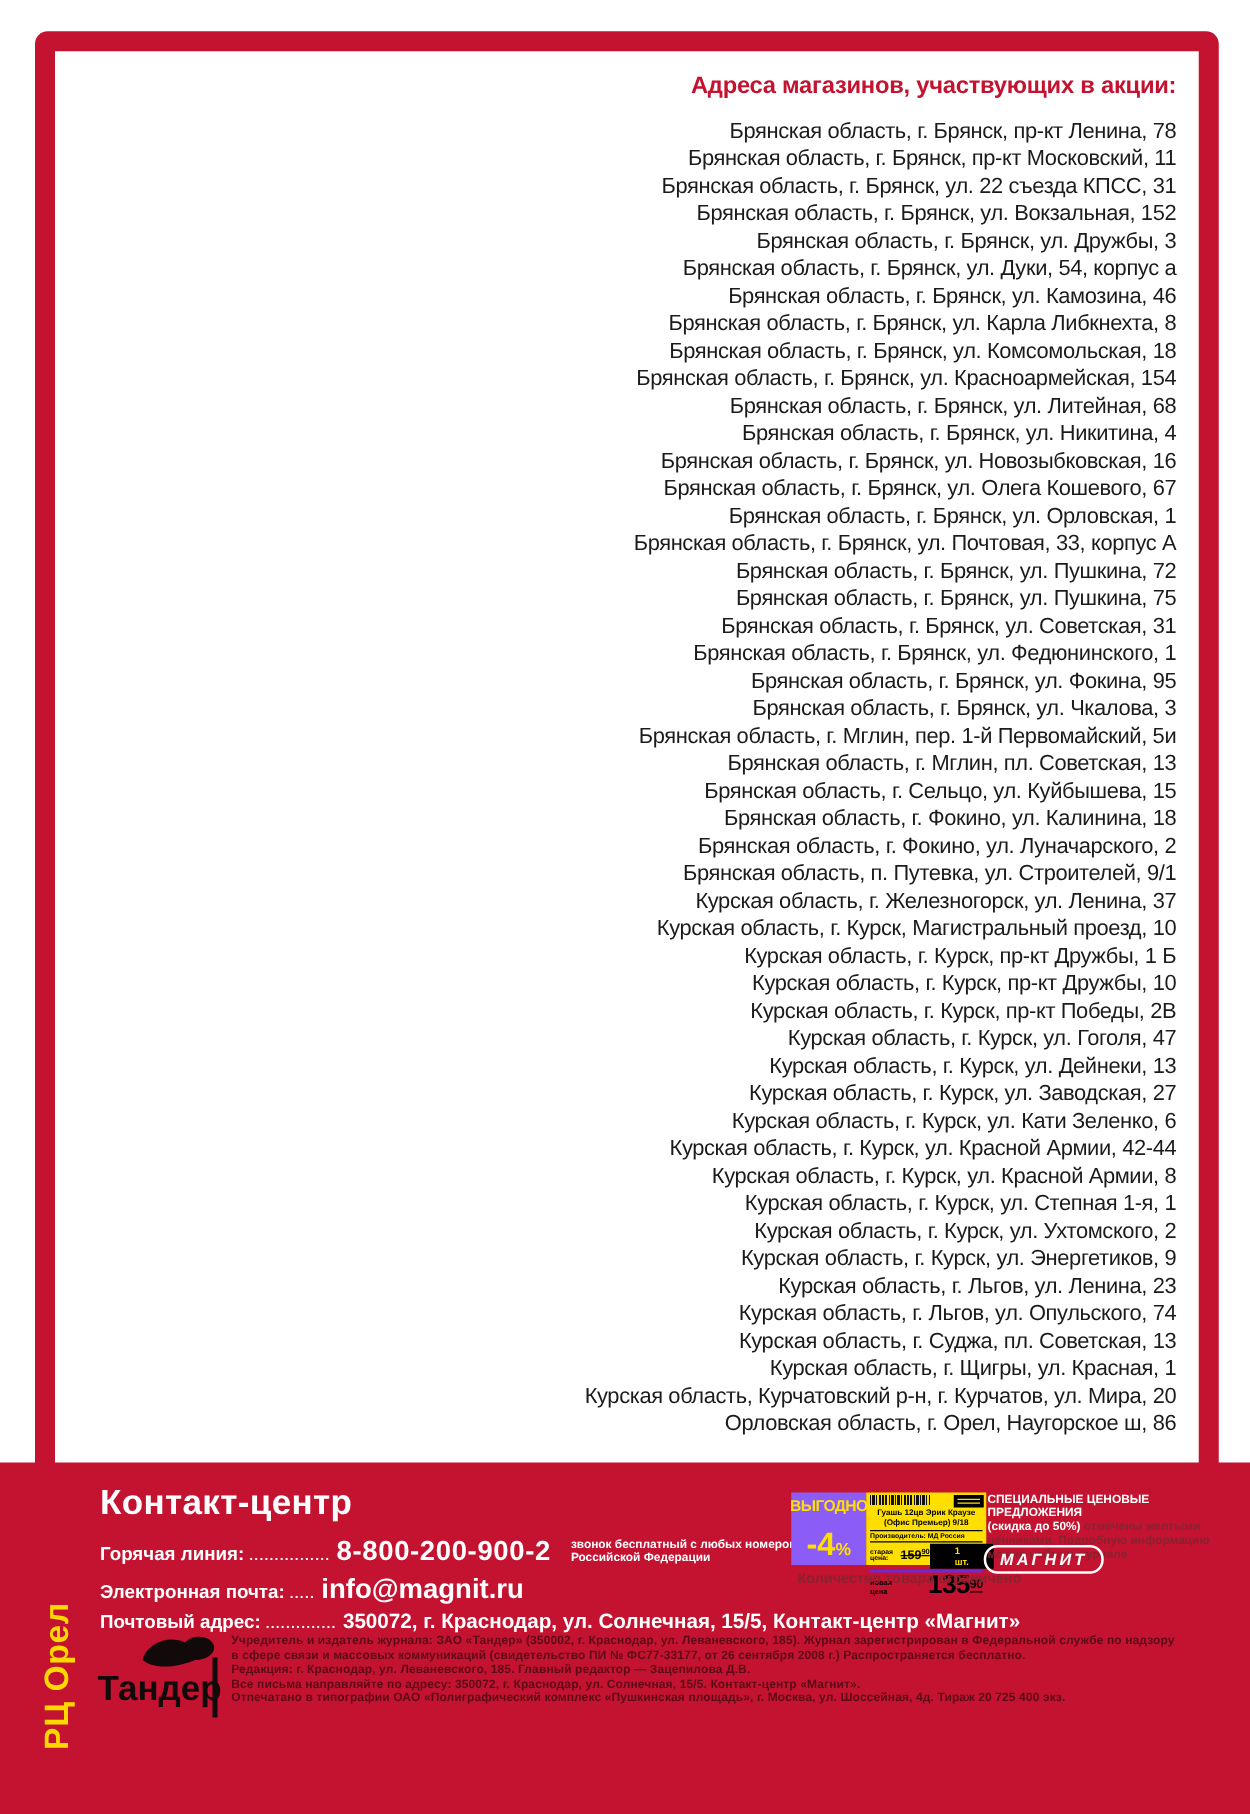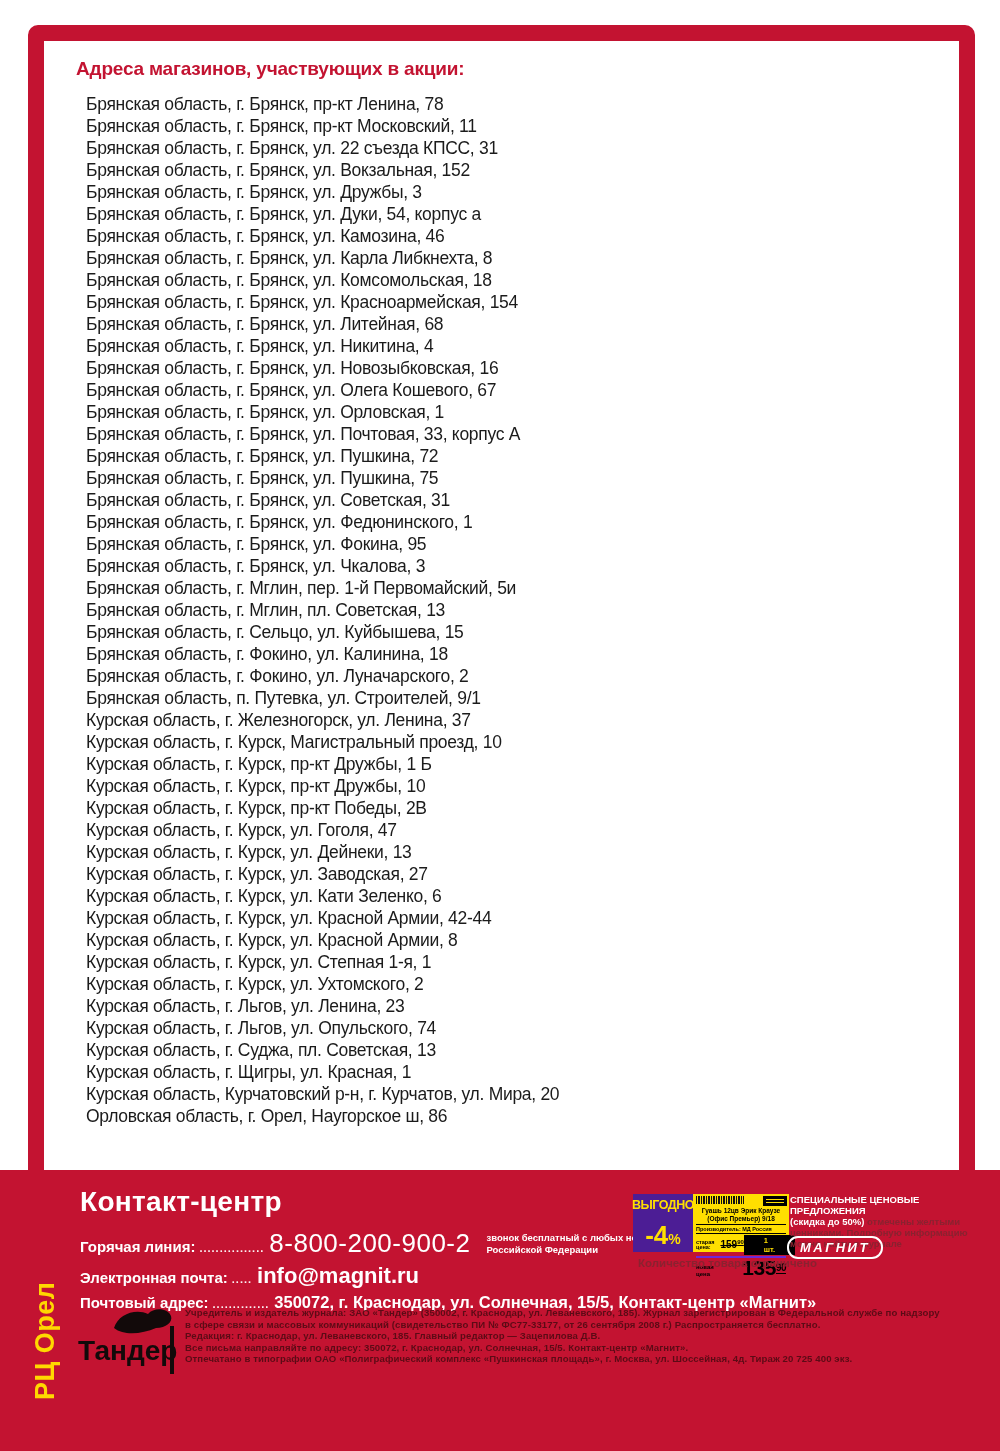--- a/index.html
+++ b/index.html
@@ -5,50 +5,50 @@
   html,body{margin:0;padding:0;}
   body{font-family:"Liberation Sans", sans-serif; background:#ffffff;}
   .page{position:relative; width:1000px; height:1451px; background:#ffffff; overflow:hidden;}
 
   
   .frame{
     position:absolute; left:28px; top:25px; width:947px; height:1168px;
     box-sizing:border-box; border:16px solid #c31331; border-radius:10px;
     background:#ffffff;
   }
-  .frame-inner{padding:17px 18px 0 26px;}
+  .frame-inner{padding:17px 18px 0 26px;text-align:right;}
   .page-title{
     color:#c31331; font-weight:bold; font-size:19px; letter-spacing:-0.2px;
     margin:0 0 13px 6px;
   }
   .address-list{
     margin-left:16px; font-size:17.5px; line-height:22px; color:#1b1b1b;
     letter-spacing:-0.3px;
   }
   .address-line{white-space:nowrap;}
 
   
   .footer{
     position:absolute; left:0; top:1170px; width:1000px; height:298px;
     background:#c31331; color:#ffffff;
   }
   .contact{position:absolute; left:80px; top:16px;}
   .contact-heading{font-size:28px; font-weight:bold; letter-spacing:0.3px; margin:0 0 10px 0;}
   .contact-row{display:flex; align-items:baseline; margin-top:4px;}
   .contact-label{font-size:15px; font-weight:bold;}
   .leader-dots{font-size:11px; font-weight:bold; letter-spacing:1px; margin:0 5px 0 4px; opacity:.95;}
-  .phone-value{font-size:26px; font-weight:normal; letter-spacing:0.5px;}
+  .phone-value{font-size:22px; font-weight:bold; letter-spacing:0.5px;}
   .email-value{font-size:22px; font-weight:bold;}
   .postal-value{font-size:16.5px; font-weight:bold;}
   .phone-note{font-size:9.5px; line-height:11.5px; font-weight:bold; margin-left:16px; align-self:center;}
 
   
   .tag{position:absolute; left:633px; top:24px; width:156px; height:58px; display:flex;}
   .tag-left{
-    width:60px; background:#4c1d95; color:#ffdf00; display:flex; flex-direction:column;
+    width:60px; background:#8b5cf6; color:#ffdf00; display:flex; flex-direction:column;
     align-items:center; justify-content:space-between; padding:4px 0 2px 0; box-sizing:border-box;
   }
   .tag-badge{font-size:12.5px; font-weight:bold; letter-spacing:-0.5px;}
   .tag-discount{font-size:26px; font-weight:bold; line-height:22px;}
   .tag-discount .pct{font-size:14px;}
   .tag-right{
     position:relative; width:96px; background:#ffdf00; color:#000;
     box-sizing:border-box; padding:2px 3px 0 3px;
   }
   .barcode{
@@ -143,20 +143,21 @@
           <div class="address-line">Курская область, г. Курск, пр-кт Дружбы, 10</div>
           <div class="address-line">Курская область, г. Курск, пр-кт Победы, 2В</div>
           <div class="address-line">Курская область, г. Курск, ул. Гоголя, 47</div>
           <div class="address-line">Курская область, г. Курск, ул. Дейнеки, 13</div>
           <div class="address-line">Курская область, г. Курск, ул. Заводская, 27</div>
           <div class="address-line">Курская область, г. Курск, ул. Кати Зеленко, 6</div>
           <div class="address-line">Курская область, г. Курск, ул. Красной Армии, 42-44</div>
           <div class="address-line">Курская область, г. Курск, ул. Красной Армии, 8</div>
           <div class="address-line">Курская область, г. Курск, ул. Степная 1-я, 1</div>
           <div class="address-line">Курская область, г. Курск, ул. Ухтомского, 2</div>
+          <div class="address-line">Курская область, г. Курск, ул. Энергетиков, 9</div>
           <div class="address-line">Курская область, г. Льгов, ул. Ленина, 23</div>
           <div class="address-line">Курская область, г. Льгов, ул. Опульского, 74</div>
           <div class="address-line">Курская область, г. Суджа, пл. Советская, 13</div>
           <div class="address-line">Курская область, г. Щигры, ул. Красная, 1</div>
           <div class="address-line">Курская область, Курчатовский р-н, г. Курчатов, ул. Мира, 20</div>
           <div class="address-line">Орловская область, г. Орел, Наугорское ш, 86</div>
         </div>
     </div>
   </div>
 

